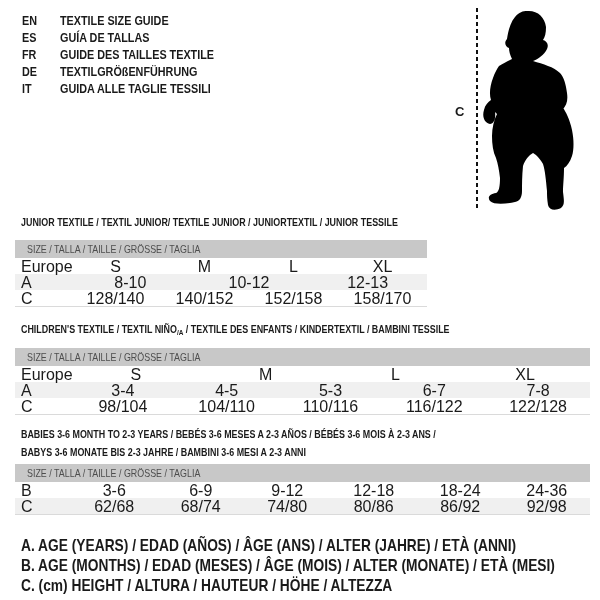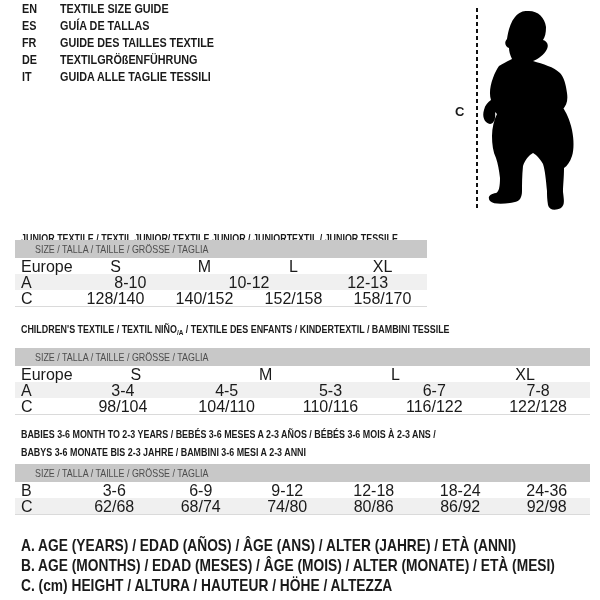--- a/index.html
+++ b/index.html
@@ -4,43 +4,43 @@
 <style>
   html,body { margin:0; padding:0; }
   body {
     width:600px; height:600px; background:#ffffff; position:relative;
     font-family:"Liberation Sans", sans-serif; color:#1a1a1a; overflow:hidden;
   }
   .cond { display:inline-block; transform:scaleX(0.81); transform-origin:0 50%; white-space:nowrap; }
   .cond9 { display:inline-block; transform:scaleX(0.9); transform-origin:0 50%; white-space:nowrap; }
 
   
-  .languages { position:absolute; left:22px; top:0; }
+  .languages { position:absolute; left:22px; top:12px; }
   .lang-row { display:flex; height:17px; align-items:center; font-weight:bold; font-size:12px; }
   .lang-code { width:38px; }
 
   
   .dash-line { position:absolute; left:476px; top:8px; width:2px; height:202px;
     background:repeating-linear-gradient(to bottom,#111 0 4px, transparent 4px 7px); }
   .c-label { position:absolute; left:455px; top:104px; font-weight:bold; font-size:13px; }
   .baby { position:absolute; left:482px; top:8px; }
 
   
   .sec-title { position:absolute; left:21px; font-size:11px; font-weight:bold; white-space:nowrap; }
-  #t1-title { top:232px; }
+  #t1-title { top:216px; }
   #t2-title { top:323px; }
   #t3-title { top:425px; line-height:18px; }
   .subsc { font-size:8px; vertical-align:-2px; }
 
   
   .size-table { position:absolute; left:15px; border-bottom:1px solid #dadada; }
   #table1 { top:240px; width:412px; }
   #table2 { top:348px; width:575px; }
   #table3 { top:464px; width:575px; }
-  .size-header { height:18px; background:#c8c8c8; color:#4d4d4d; font-size:11px; line-height:18px; padding-left:20px; }
+  .size-header { height:18px; background:#c8c8c8; color:#4d4d4d; font-size:11px; line-height:18px; padding-left:12px; }
   .trow { display:flex; height:16px; line-height:17px; font-size:16px; }
   .trow.alt { background:#f0f0f0; }
   .tlabel { width:56px; padding-left:6px; box-sizing:border-box; }
   .tcell { flex:1; text-align:center; }
 
   
   .legend-line { position:absolute; left:21px; font-size:17px; font-weight:bold; white-space:nowrap; }
   #legend-a { top:536px; } #legend-b { top:556px; } #legend-c { top:576px; }
 </style>
 </head>

